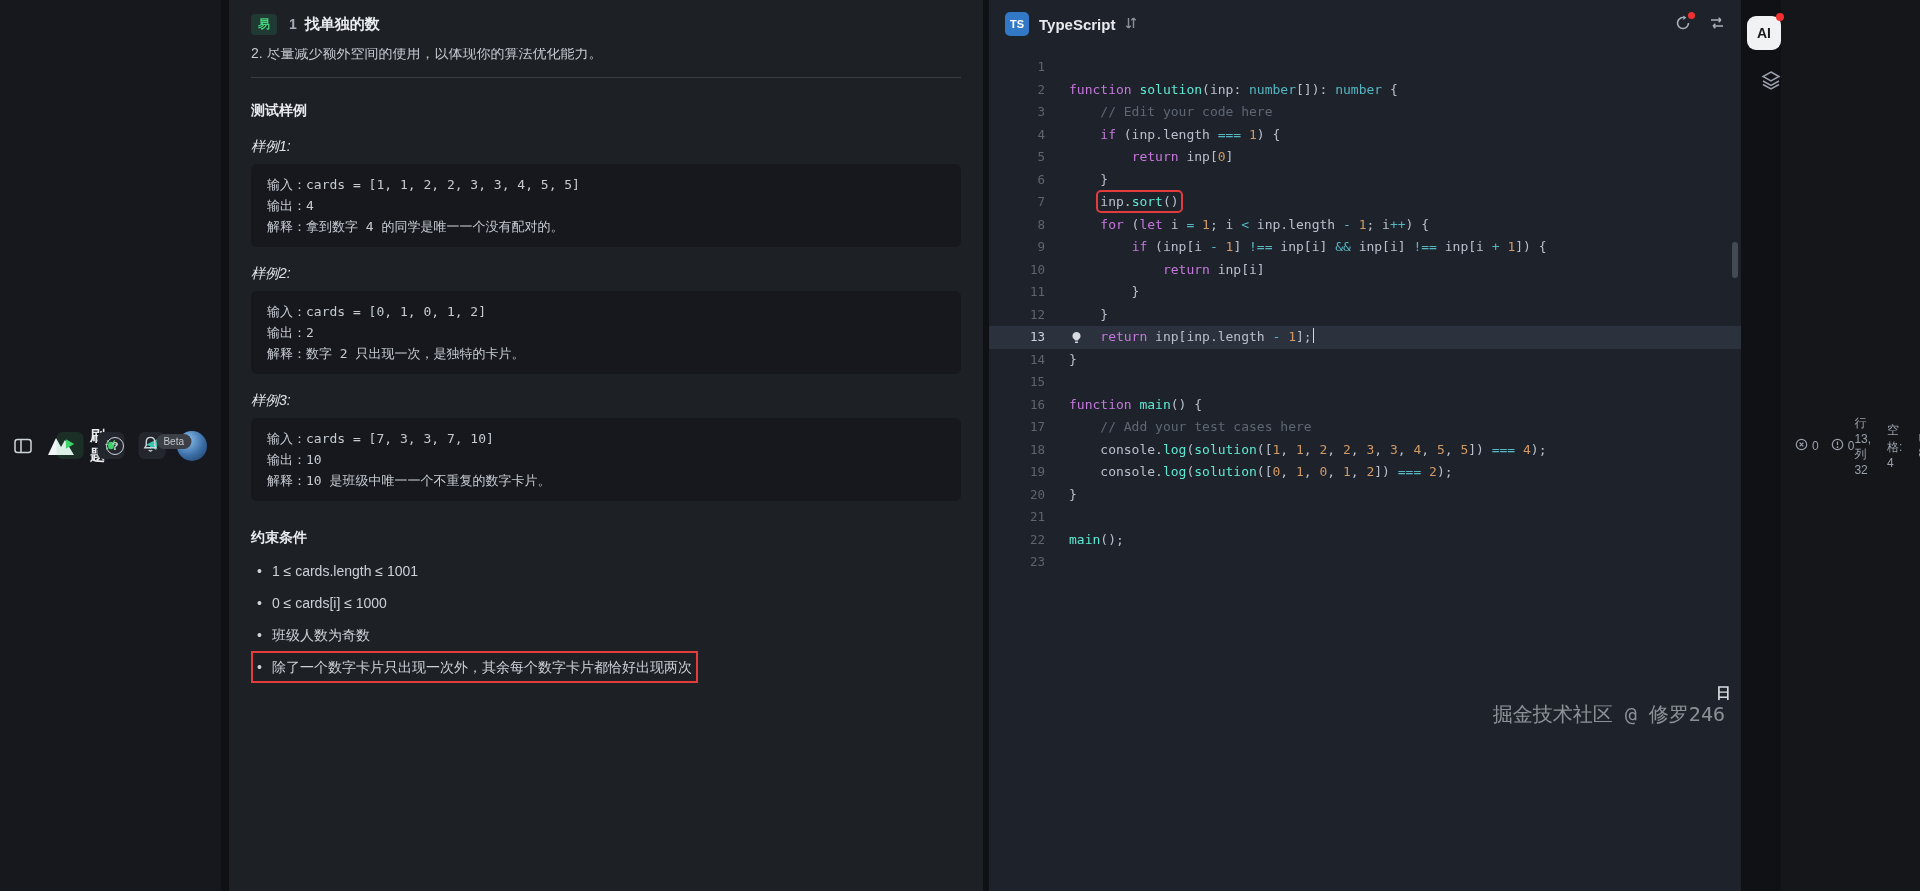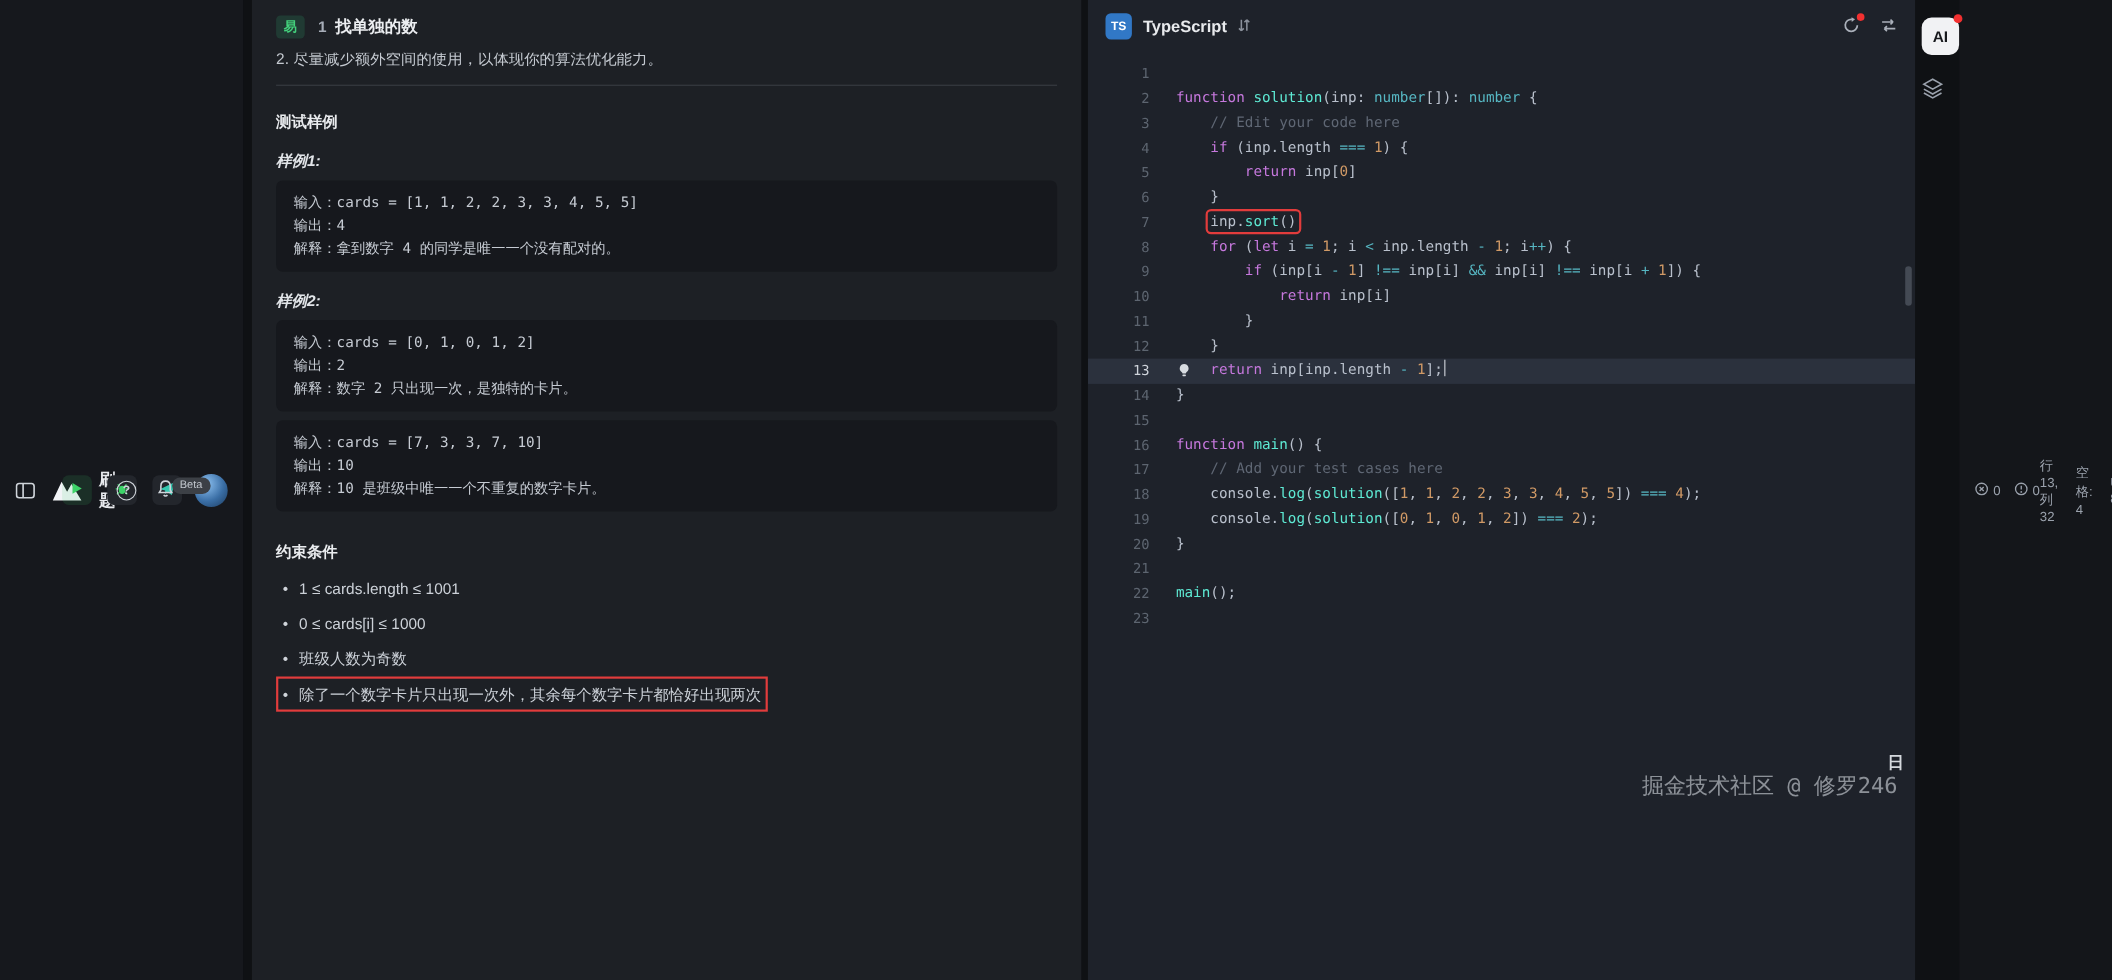--- a/index.html
+++ b/index.html
@@ -29,21 +29,21 @@
   .problem-panel{flex:0 0 754px;background:#1d2025;display:flex;flex-direction:column;min-height:0;}
   .problem-header{flex:0 0 48px;display:flex;align-items:center;padding:0 22px;}
   .diff-badge{background:rgba(52,199,123,.16);color:#43d17c;font-size:12px;font-weight:600;padding:2px 7px;border-radius:4px;}
   .prob-num{color:#a7adb8;font-size:14px;font-weight:600;margin:0 8px 0 12px;}
   .prob-title{color:#ebedf0;font-size:15px;font-weight:700;}
   .problem-content{flex:1;overflow:hidden;padding:0 22px;}
   .clipped-line{margin-top:-5px;color:#c4c9d0;font-size:14px;line-height:20px;}
   .content-divider{border:none;border-top:1px solid #383c43;margin:12px 0 0 0;}
   .section-heading{margin-top:24px;color:#e9ebee;font-size:14px;font-weight:700;}
   .section-heading.constraints{margin-top:28px;}
-  .example-label{margin-top:18px;color:#e2e5e9;font-size:14px;font-weight:700;font-style:italic;}
+  .example-label{margin-top:18px;color:#e2e5e9;font-size:14px;font-weight:400;font-style:italic;}
   .example-block{margin-top:8px;background:#16181d;border-radius:6px;padding:10px 16px;
     font-family:"DejaVu Sans Mono",monospace;font-size:13px;line-height:21px;color:#c6cbd3;}
   .constraints-list{margin-top:14px;}
   .constraint-row{display:flex;align-items:baseline;width:fit-content;margin:0 0 12px 6px;color:#ccd1d8;font-size:14px;line-height:20px;}
   .constraint-row .dot{margin-right:10px;color:#d0d4da;}
   .constraint-row.boxed{outline:2px solid #e23c3c;outline-offset:4px;margin-bottom:14px;margin-top:2px;}
 
   
   .editor-panel{flex:0 0 752px;background:#1e222a;position:relative;display:flex;flex-direction:column;min-height:0;}
   .editor-header{flex:0 0 48px;display:flex;align-items:center;padding:0 16px;gap:10px;}
@@ -65,21 +65,21 @@
   .tk-num{color:#d19a66;}
   .tk-cm{color:#5f6774;}
   .tk-op{color:#56b6c2;}
   .tk-pl{color:#b9c0cc;}
   .code-red-box{outline:2px solid #e23c3c;outline-offset:2px;border-radius:1px;}
   .scroll-thumb{position:absolute;right:3px;top:194px;width:6px;height:36px;border-radius:3px;background:#444a54;cursor:grab;}
   .watermark{position:absolute;right:16px;bottom:163px;font-size:20px;font-weight:500;color:rgba(232,236,242,.55);}
   .ime-badge{position:absolute;right:10px;bottom:188px;font-size:15px;font-weight:700;color:#d5d9de;}
 
   
-  .right-strip{flex:1;display:flex;flex-direction:column;align-items:flex-start;padding-top:16px;gap:20px;}
+  .right-strip{flex:1;display:flex;flex-direction:column;align-items:flex-end;padding-top:16px;gap:20px;}
   .ai-btn{width:34px;height:34px;border-radius:9px;background:#f1f2f4;color:#17191d;font-size:14px;font-weight:700;border:none;display:flex;align-items:center;justify-content:center;position:relative;cursor:pointer;}
   .ai-btn .red-dot{top:-3px;right:-3px;width:8px;height:8px;}
 
   
   .statusbar{flex:0 0 24px;background:#14161a;display:flex;align-items:center;padding:0 14px;font-size:12px;color:#9aa1ac;}
   .sb-left{display:flex;align-items:center;gap:12px;}
   .sb-item{display:flex;align-items:center;gap:4px;cursor:pointer;}
   .sb-right{margin-left:auto;display:flex;align-items:center;gap:16px;}
 </style>
 </head>
@@ -157,20 +157,21 @@
               <div class="example-line">输入：cards = [1, 1, 2, 2, 3, 3, 4, 5, 5]</div>
               <div class="example-line">输出：4</div>
               <div class="example-line">解释：拿到数字 4 的同学是唯一一个没有配对的。</div>
             </div>
             <div class="example-label">样例2:</div>
             <div class="example-block">
               <div class="example-line">输入：cards = [0, 1, 0, 1, 2]</div>
               <div class="example-line">输出：2</div>
               <div class="example-line">解释：数字 2 只出现一次，是独特的卡片。</div>
             </div>
+            <div class="example-label">样例3:</div>
             <div class="example-block">
               <div class="example-line">输入：cards = [7, 3, 3, 7, 10]</div>
               <div class="example-line">输出：10</div>
               <div class="example-line">解释：10 是班级中唯一一个不重复的数字卡片。</div>
             </div>
           </div>
         <h2 class="section-heading constraints">约束条件</h2>
         <div class="constraints-list">
             <div class="constraint-row">
               <span class="dot">•</span>

